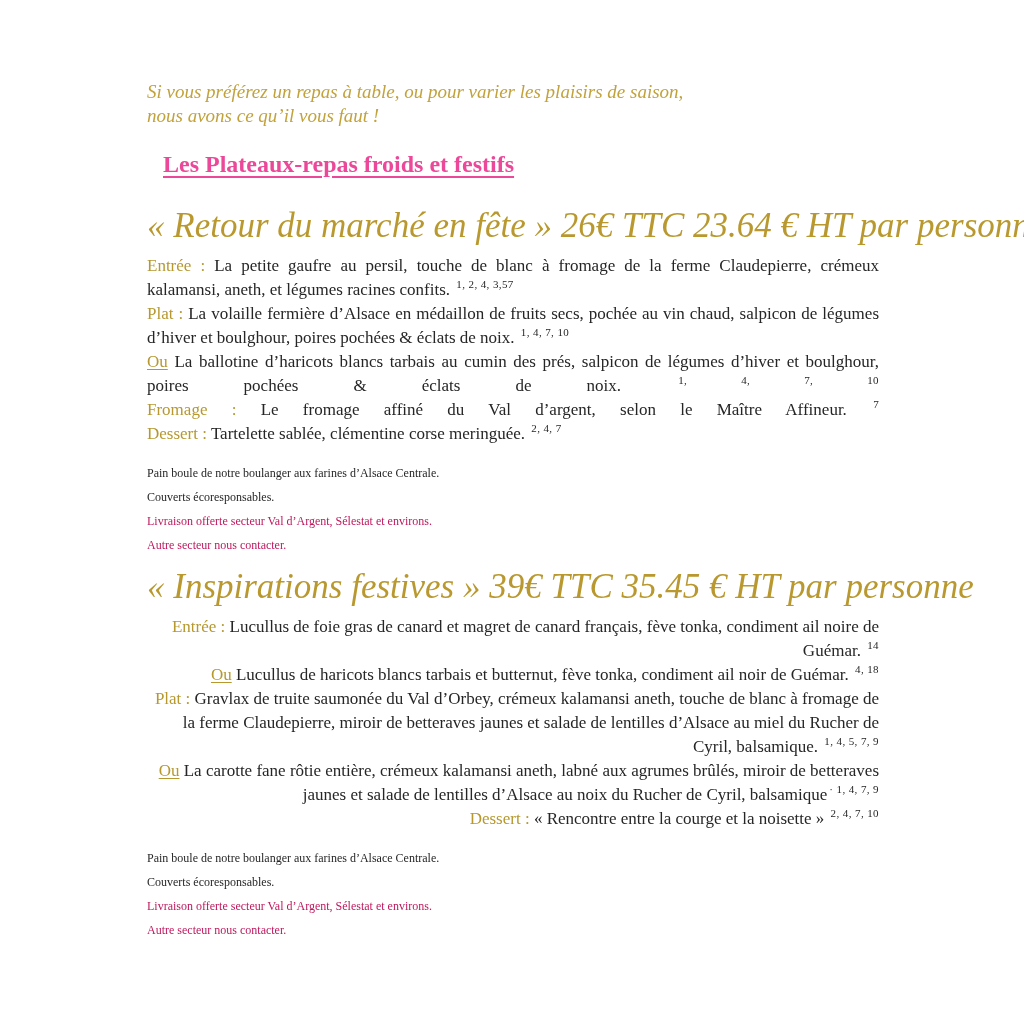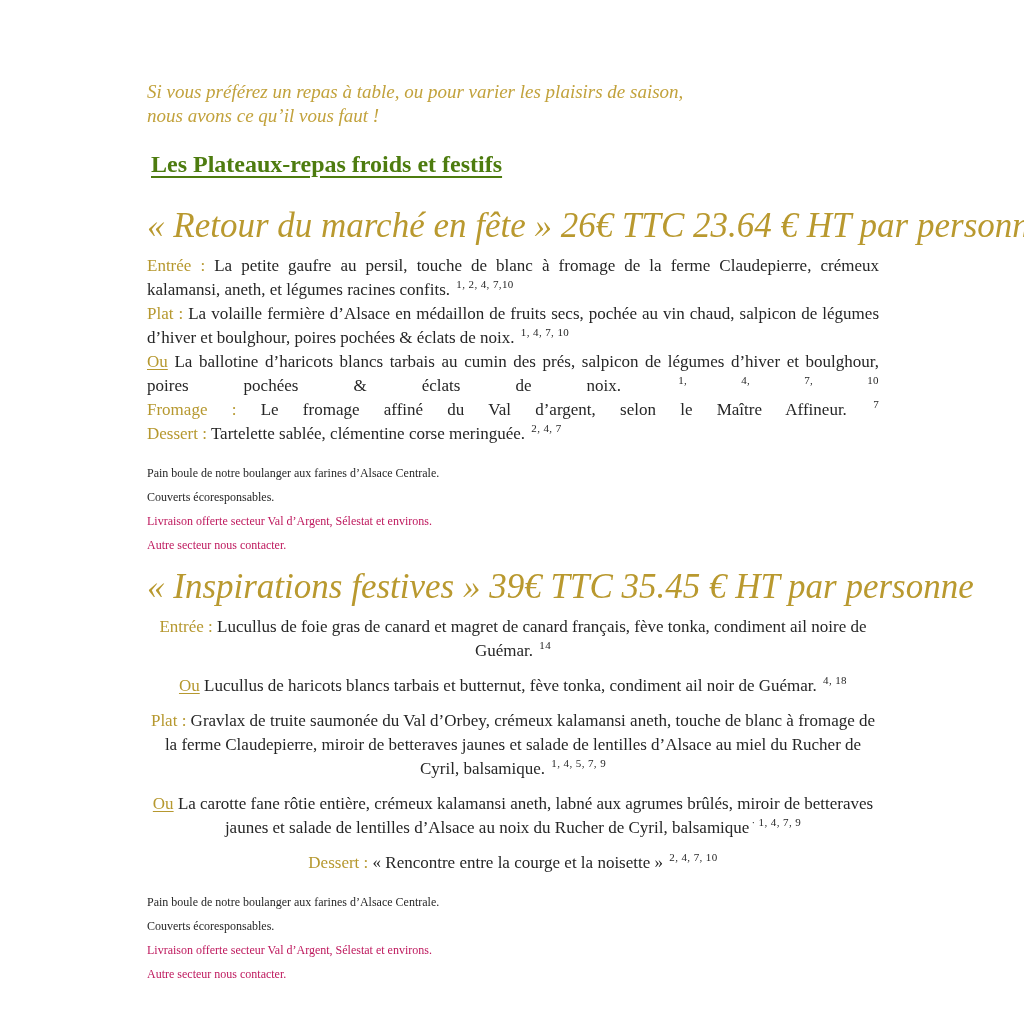--- a/index.html
+++ b/index.html
@@ -22,25 +22,25 @@
     background: #ffffff;
   }
   .intro {
     margin: 0 0 22px 0;
     font-style: italic;
     font-size: 19px;
     line-height: 24px;
     color: #c2a23c;
   }
   .h1 {
-    margin: 0 0 32px 4px;
+    margin: 0 0 32px 16px;
     font-size: 24px;
     line-height: 28px;
     font-weight: bold;
-    color: #4d7c0f;
+    color: #ec4899;
     white-space: nowrap;
   }
   .h1 .underlined {
     text-decoration: underline;
     text-decoration-thickness: 2px;
     text-underline-offset: 4px;
   }
   .section-title {
     margin: 0 0 13px 0;
     font-size: 35px;
@@ -50,21 +50,21 @@
     color: #b9992f;
     white-space: nowrap;
   }
   .item {
     margin: 0;
     font-size: 17px;
     line-height: 24px;
     color: #262626;
   }
   .sec1 .item { text-align: justify; }
-  .sec2 .item { text-align: center; margin-top: 11px; }
+  .sec2 .item { text-align: right; }
   .item.stretch { text-align-last: justify; }
   .label { color: #b6982f; }
   .label.u {
     text-decoration: underline;
     text-underline-offset: 2px;
   }
   .item sup {
     font-size: 11px;
     line-height: 0;
     margin-left: 2px;
@@ -84,21 +84,21 @@
 
 <div class="page">
 
   <p class="intro"><span>Si vous préférez un repas à table, ou pour varier les plaisirs de saison,</span><br><span>nous avons ce qu’il vous faut !</span></p>
 
   <h1 class="h1"><span class="underlined">Les Plateaux-repas froids et festifs</span></h1>
 
   <div class="section sec1">
     <h2 class="section-title">« Retour du marché en fête » 26€ TTC 23.64 € HT par personne</h2>
 
-    <p class="item"><span class="label">Entrée :</span> <span>La petite gaufre au persil, touche de blanc à fromage de la ferme Claudepierre, crémeux kalamansi, aneth, et légumes racines confits.</span> <sup>1, 2, 4, 7,10</sup></p>
+    <p class="item"><span class="label">Entrée :</span> <span>La petite gaufre au persil, touche de blanc à fromage de la ferme Claudepierre, crémeux kalamansi, aneth, et légumes racines confits.</span> <sup>1, 2, 4, 3,57</sup></p>
 
     <p class="item"><span class="label">Plat :</span> <span>La volaille fermière d’Alsace en médaillon de fruits secs, pochée au vin chaud, salpicon de légumes d’hiver et boulghour, poires pochées &amp; éclats de noix.</span> <sup>1, 4, 7, 10</sup></p>
 
     <p class="item stretch"><span class="label u">Ou</span> <span>La ballotine d’haricots blancs tarbais au cumin des prés, salpicon de légumes d’hiver et boulghour, poires pochées &amp; éclats de noix.</span> <sup>1, 4, 7, 10</sup></p>
 
     <p class="item stretch"><span class="label">Fromage :</span> <span>Le fromage affiné du Val d’argent, selon le Maître Affineur.</span> <sup>7</sup></p>
 
     <p class="item"><span class="label">Dessert :</span> <span>Tartelette sablée, clémentine corse meringuée.</span> <sup>2, 4, 7</sup></p>
 
     <div class="notes">

